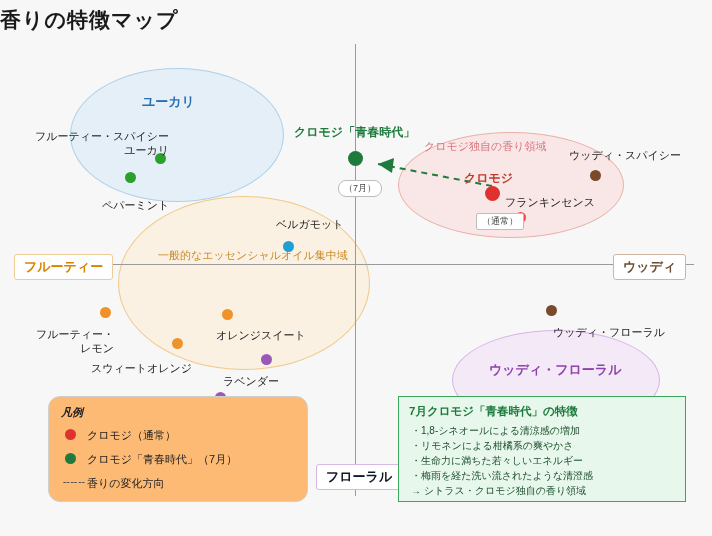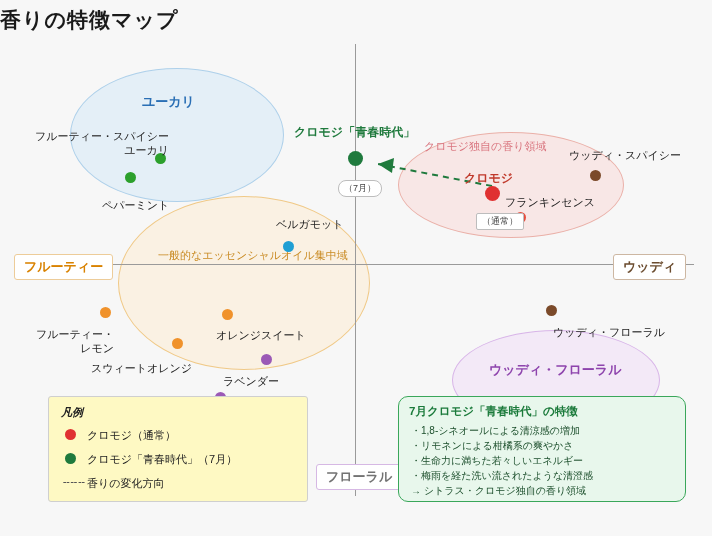--- a/index.html
+++ b/index.html
@@ -19,21 +19,21 @@
   
   .axis-v{position:absolute;left:355px;top:44px;width:1px;height:452px;background:#9a9a9a;}
   .axis-h{position:absolute;left:18px;top:264px;width:676px;height:1px;background:#9a9a9a;}
 
   .axis-label{
     position:absolute;padding:3px 9px;background:#ffffff;
     border:1px solid #c9c9c9;border-radius:3px;
     font-size:13px;font-weight:bold;white-space:nowrap;
   }
   .lab-spicy{left:314px;top:50px;color:#c0392b;border-color:#e4b3ad;}
-  .lab-floral{left:316px;top:464px;color:#737373;border-color:#d6b8e4;}
+  .lab-floral{left:316px;top:464px;color:#0f172a;border-color:#d6b8e4;}
   .lab-fruity{left:14px;top:254px;color:#d98200;border-color:#edcc99;}
   .lab-woody{left:613px;top:254px;color:#6b4c2f;border-color:#cdb7a2;}
 
   
   .ellipse{position:absolute;border-radius:50%;}
   .e-citrus{left:70px;top:68px;width:212px;height:132px;background:rgba(214,234,248,0.55);border:1px solid #aed0ea;}
   .e-essential{left:118px;top:196px;width:250px;height:172px;background:rgba(253,235,208,0.50);border:1px solid #f0c987;}
   .e-kuromoji{left:398px;top:132px;width:224px;height:104px;background:rgba(250,219,216,0.55);border:1px solid #eab0a8;}
   .e-woodyfloral{left:452px;top:330px;width:206px;height:98px;background:rgba(240,222,248,0.55);border:1px solid #d8b5e8;}
 
@@ -59,31 +59,31 @@
     position:absolute;padding:1px 5px;background:#fff;border:1px solid #bdbdbd;
     font-size:9px;color:#444;white-space:nowrap;border-radius:2px;
   }
 
   
   .arrow-svg{position:absolute;left:330px;top:140px;width:200px;height:70px;}
 
   
   .legend{
     position:absolute;left:48px;top:396px;width:258px;height:104px;
-    background:#fef9c3;border:1px solid #cfcfcf;border-radius:3px;
+    background:#fdba74;border:1px solid #cfcfcf;border-radius:12px;
   }
   .legend-title{position:absolute;left:12px;top:8px;font-size:11px;font-weight:bold;font-style:italic;color:#222;}
   .legend-row{position:absolute;left:14px;font-size:11px;color:#222;white-space:nowrap;}
   .legend-dot{position:absolute;width:11px;height:11px;border-radius:50%;}
   .legend-dash{position:absolute;font-size:11px;color:#555;letter-spacing:1px;}
 
   
   .note{
     position:absolute;left:398px;top:396px;width:286px;height:104px;
-    background:#e8f7ec;border:1.5px solid #3aa75a;border-radius:10px;
+    background:#e8f7ec;border:1.5px solid #3aa75a;border-radius:0;
   }
   .note-title{position:absolute;left:10px;top:7px;font-size:11.5px;font-weight:bold;color:#1a7a3a;white-space:nowrap;}
   .note-line{position:absolute;left:12px;font-size:10px;color:#1c4f2c;white-space:nowrap;}
 </style>
 </head>
 <body>
 
 <div id="stage">
 
   <div class="title">香りの特徴マップ</div>

